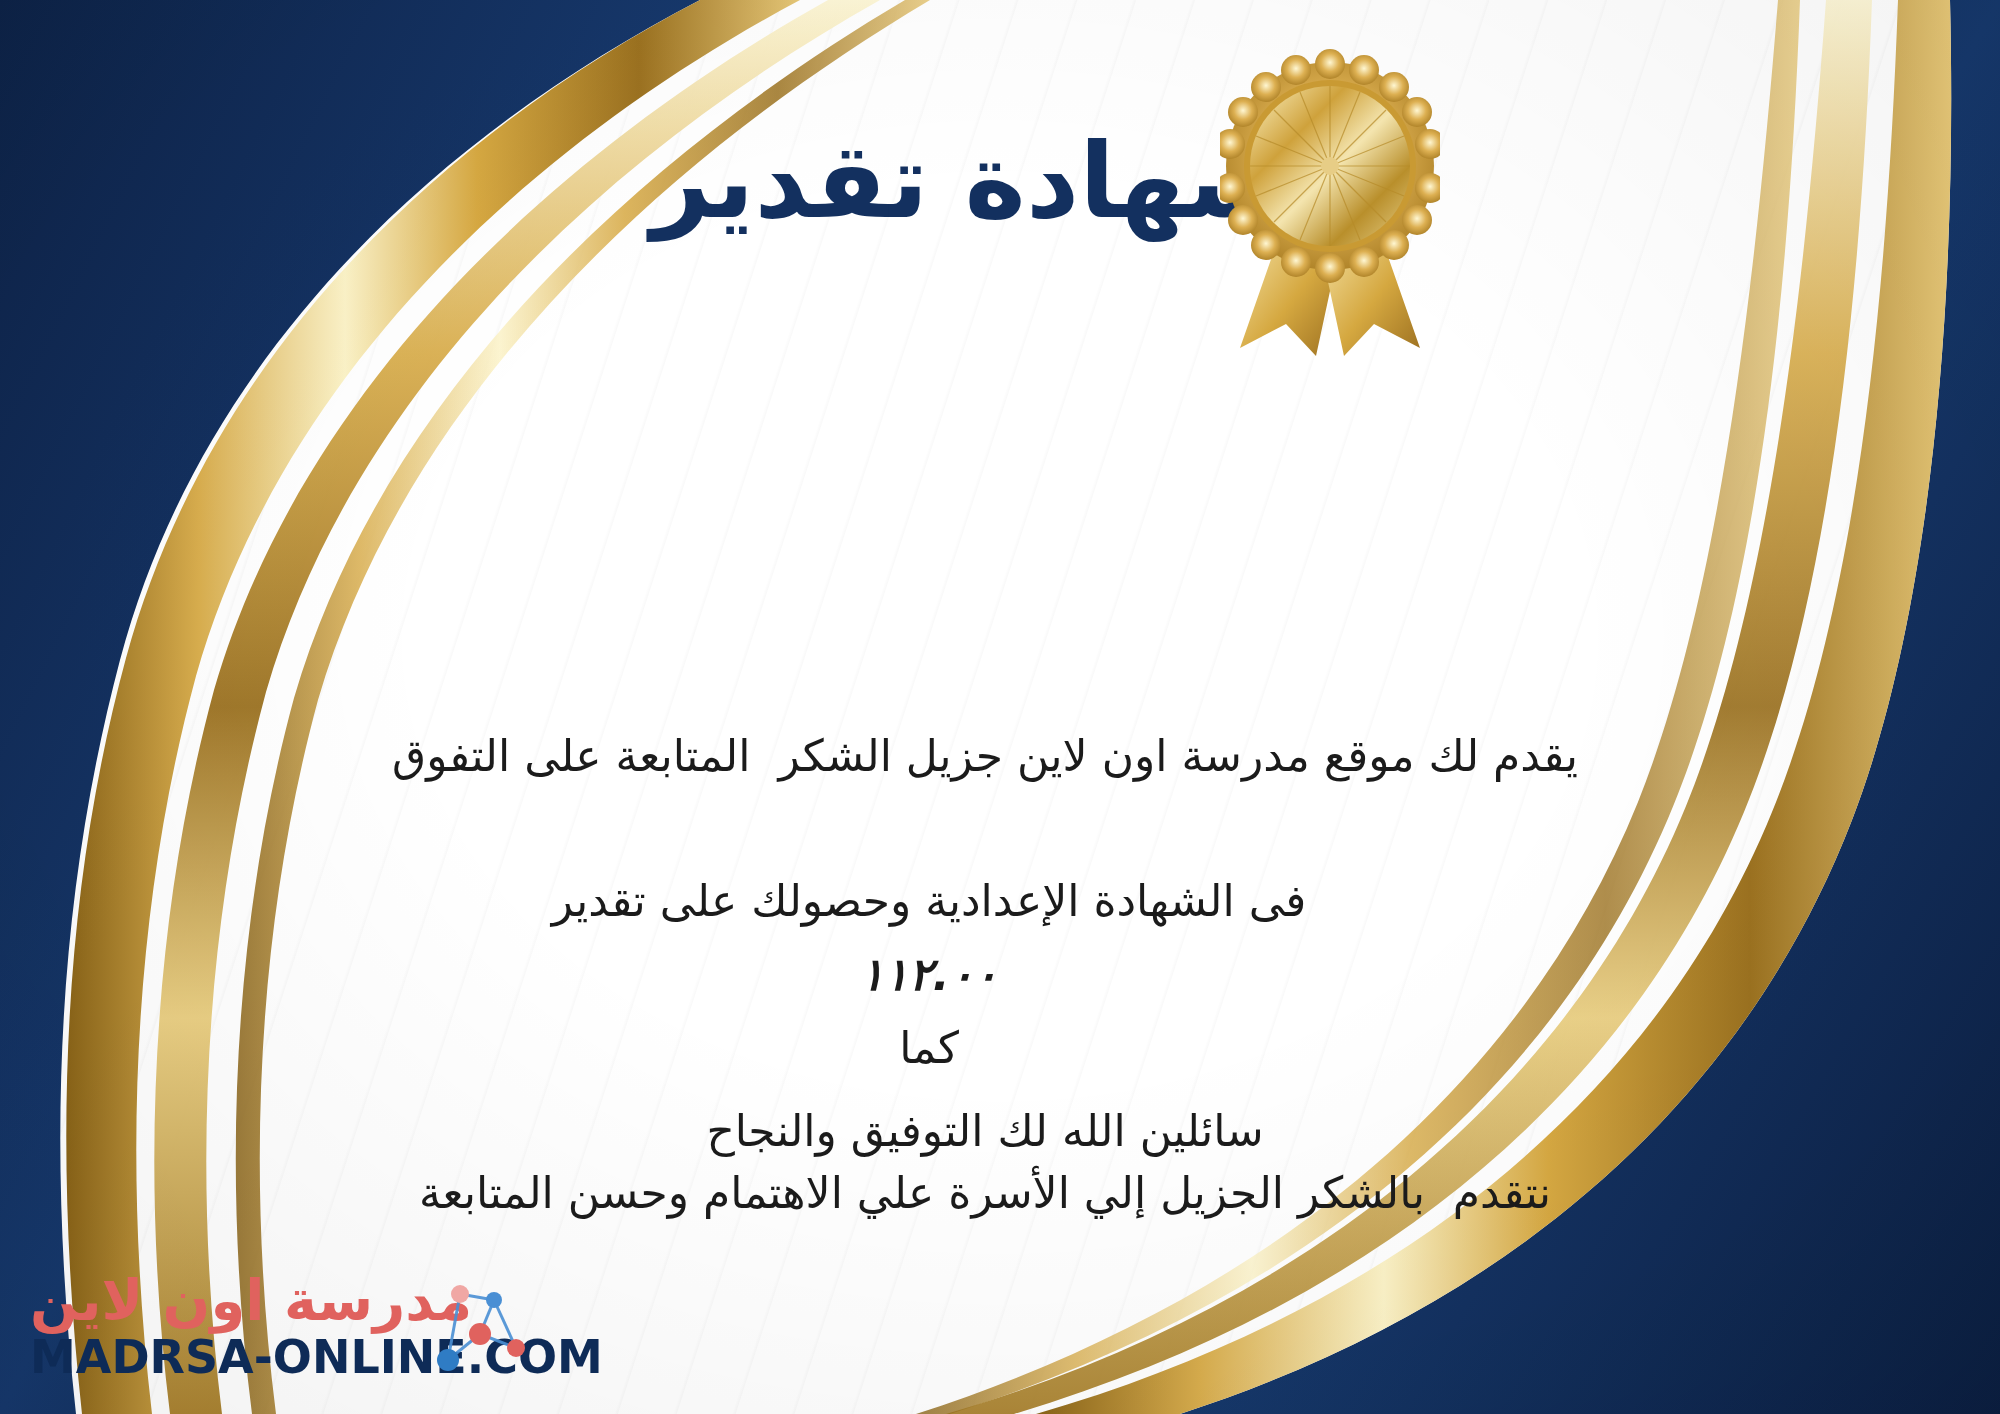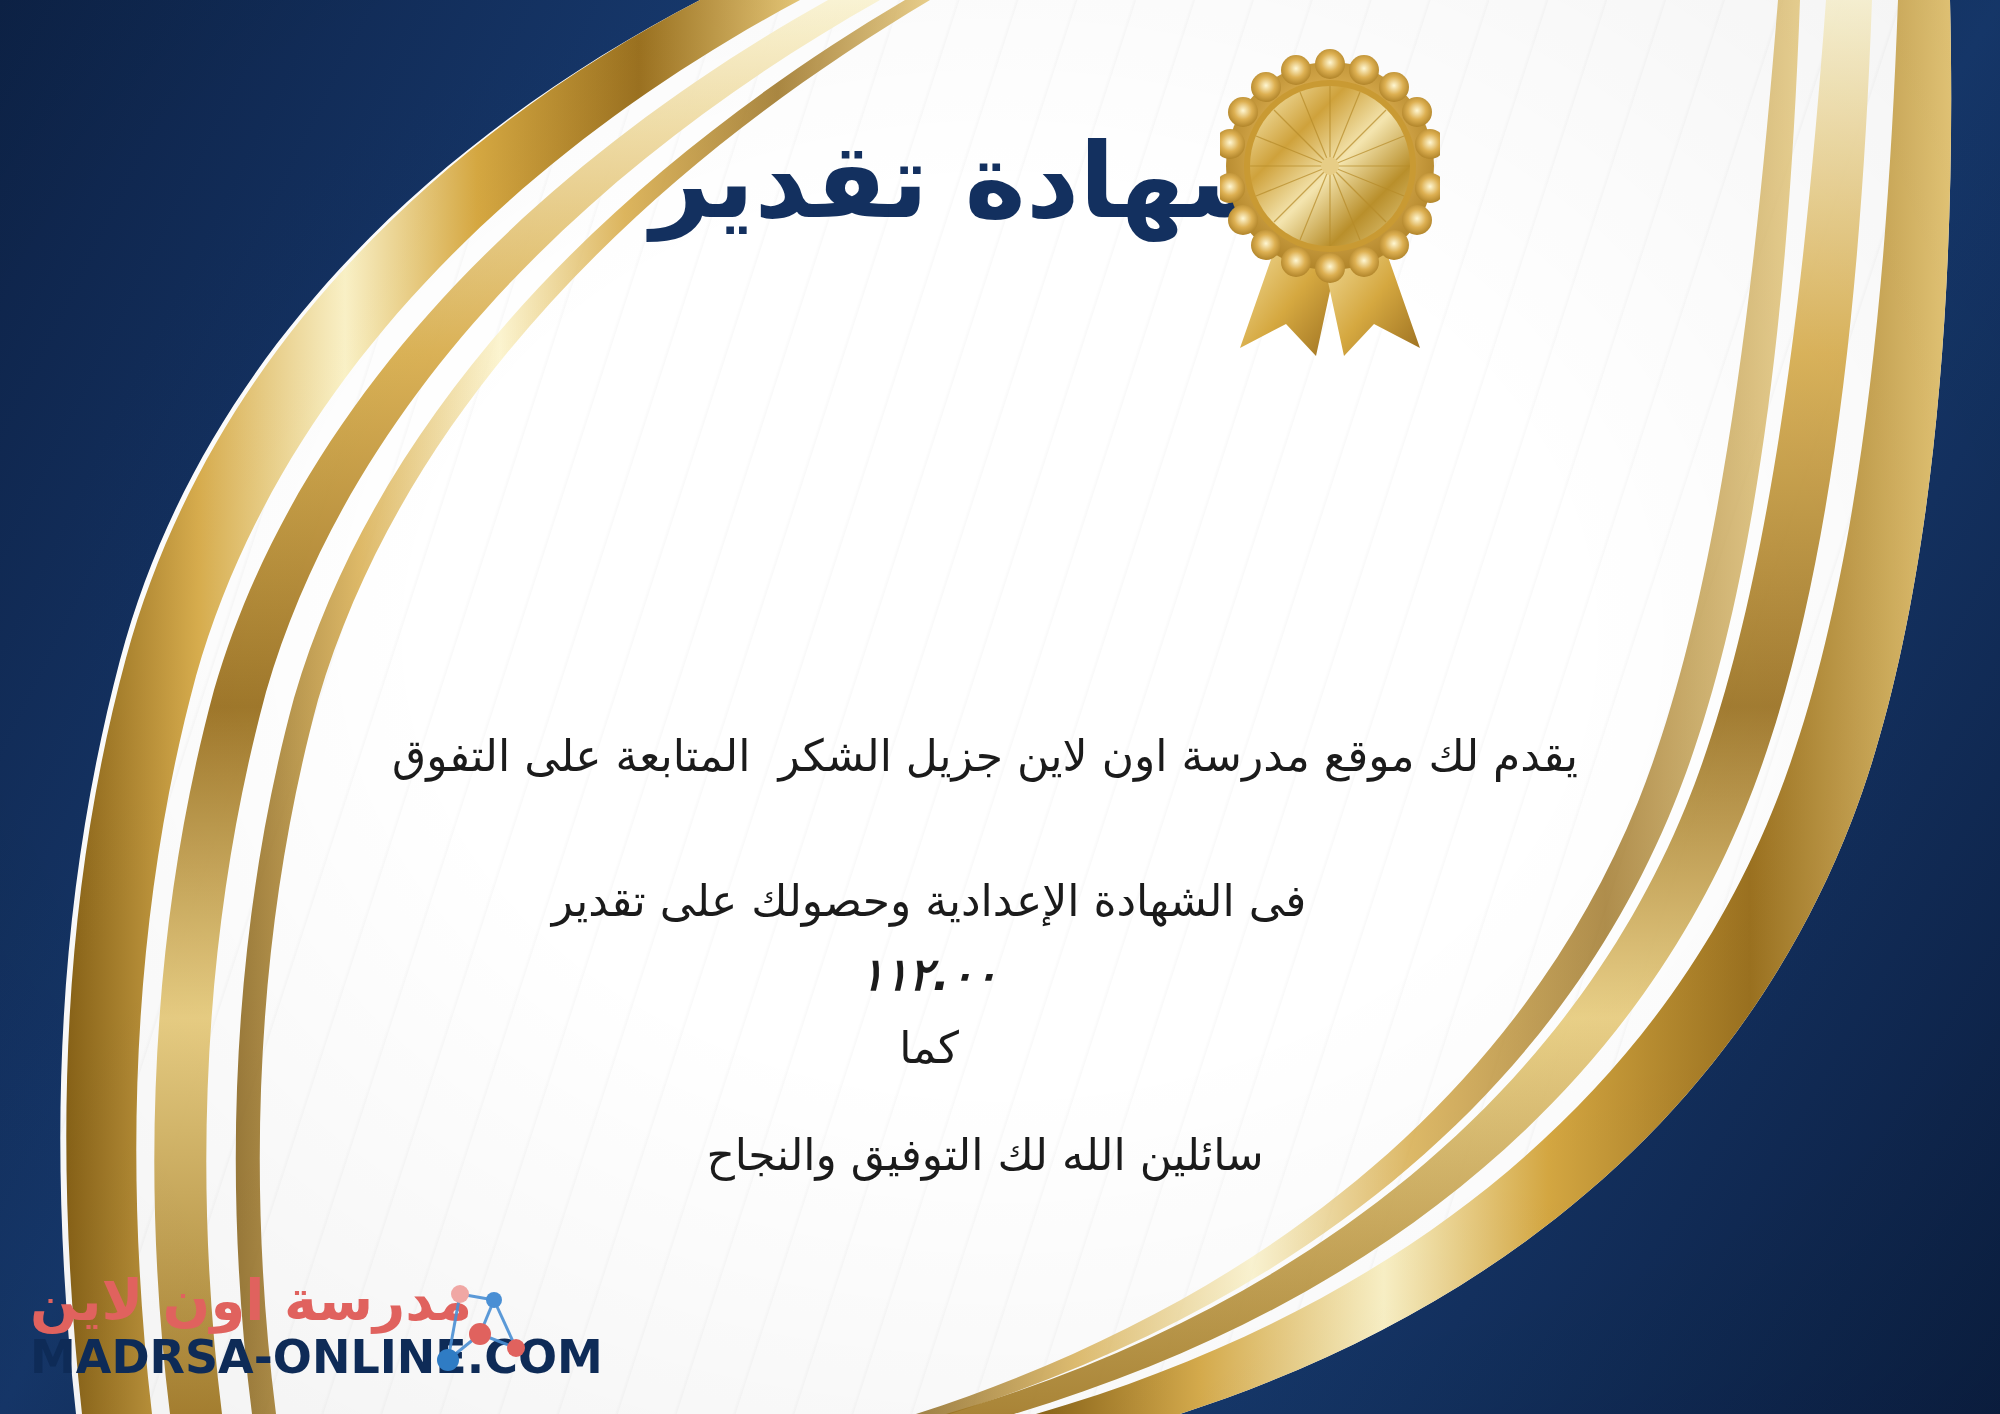--- a/index.html
+++ b/index.html
@@ -99,21 +99,20 @@
   }
 
   .closing {
     position: absolute;
     top: 1105px;
     left: 130px;
     right: 160px;
     text-align: center;
     font-size: 44px;
     color: #1b1b1b;
-    margin-top: 24px;
   }
 
   
   .medal {
     position: absolute;
     top: 48px;
     right: 560px;
     width: 220px;
     height: 320px;
     z-index: 7;
@@ -304,20 +303,21 @@
     <div class="title">شهادة تقدير</div>
 
 
     <div class="body-text">
       <span class="body-line">يقدم لك موقع مدرسة اون لاين جزيل الشكر  المتابعة على التفوق</span>
       <span class="body-line">
         <span>فى الشهادة الإعدادية وحصولك على تقدير</span>
         <span class="score">١١٢.٠٠</span>
         <span>كما</span>
       </span>
+      <span class="body-line">نتقدم  بالشكر الجزيل إلي الأسرة علي الاهتمام وحسن المتابعة</span>
     </div>
 
     <div class="closing">سائلين الله لك التوفيق  والنجاح</div>
   </div>
 
   <div class="brand">
     <div class="brand-ar">مدرسة اون لاين</div>
     <div class="brand-url">MADRSA-ONLINE.COM</div>
   </div>
 

